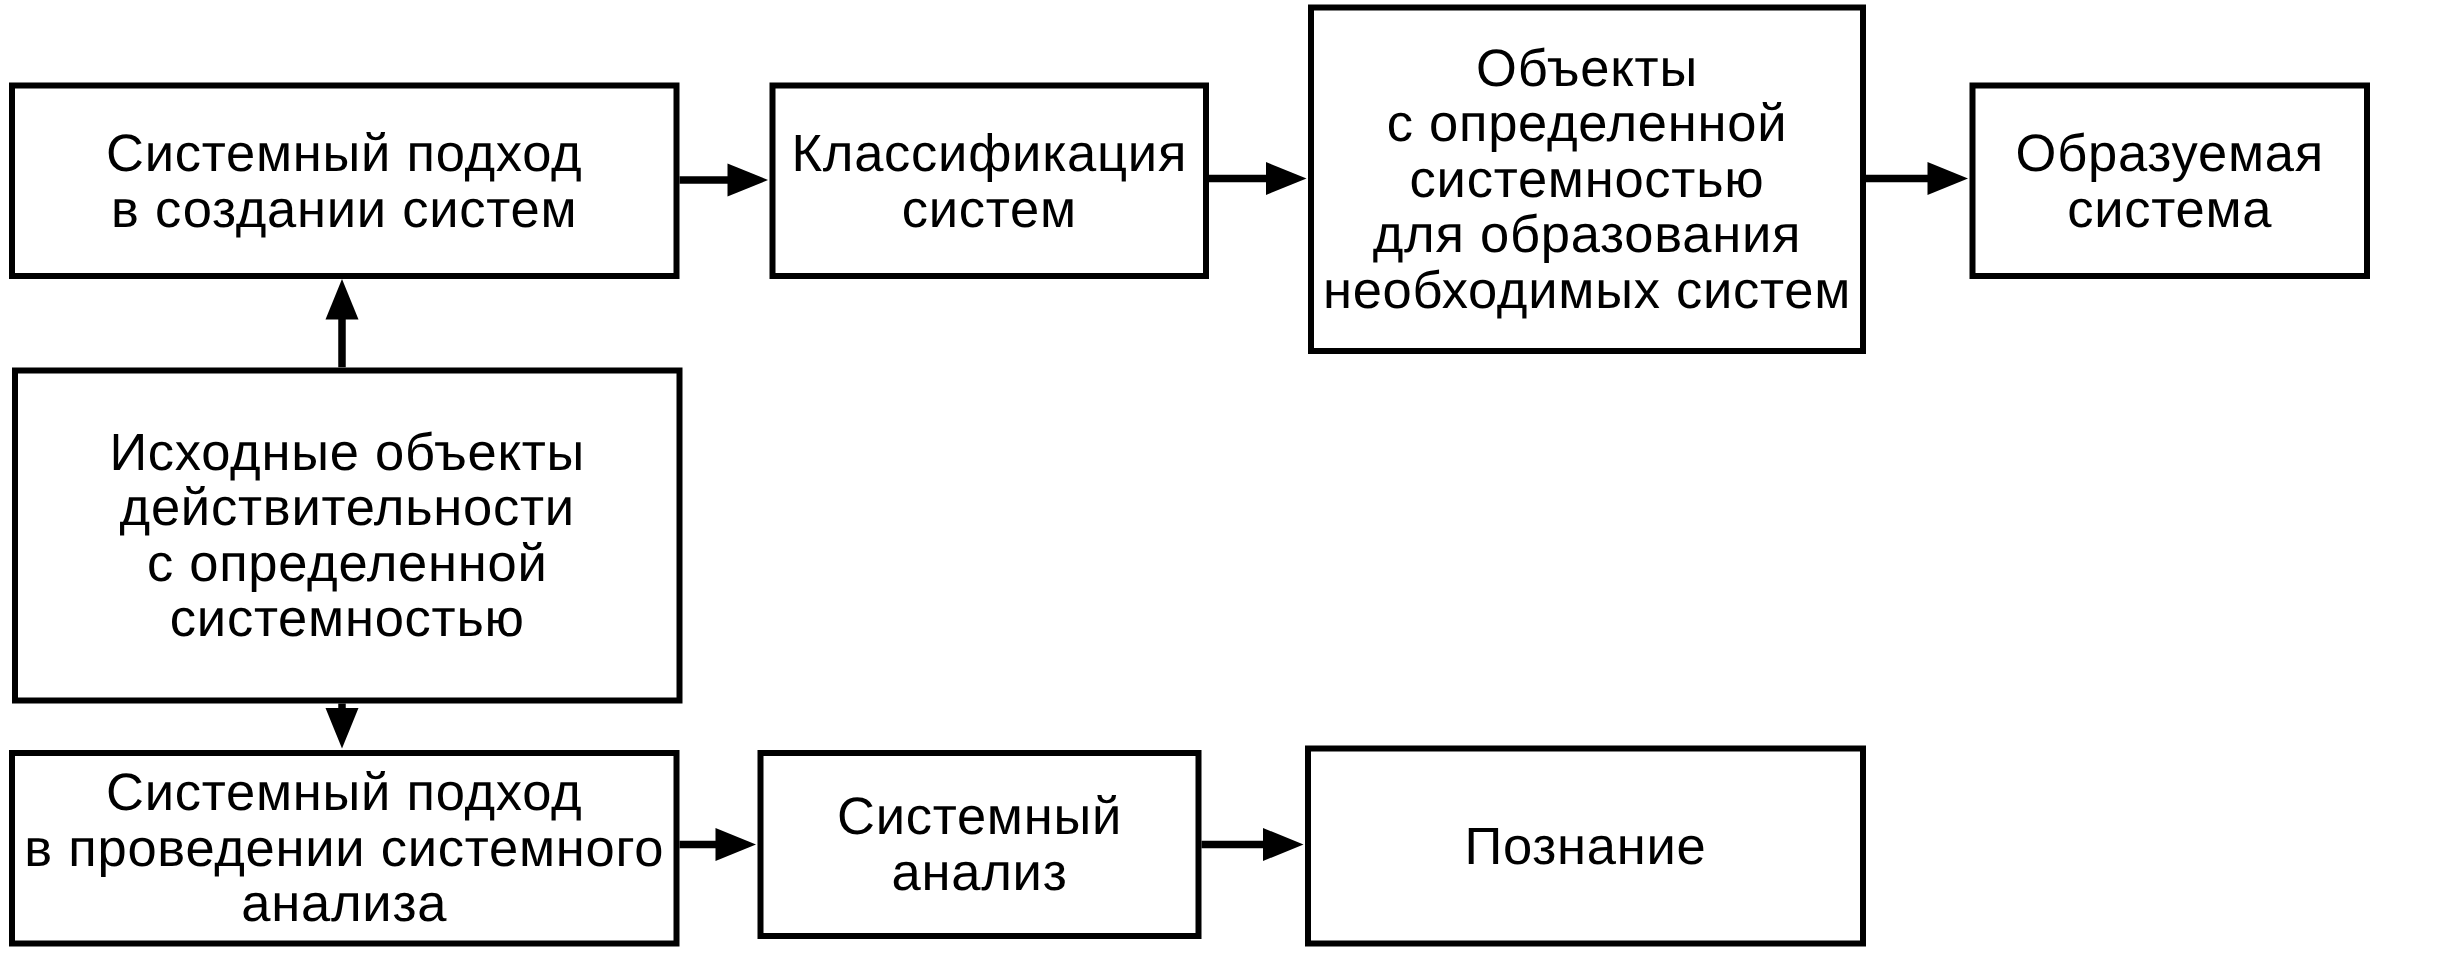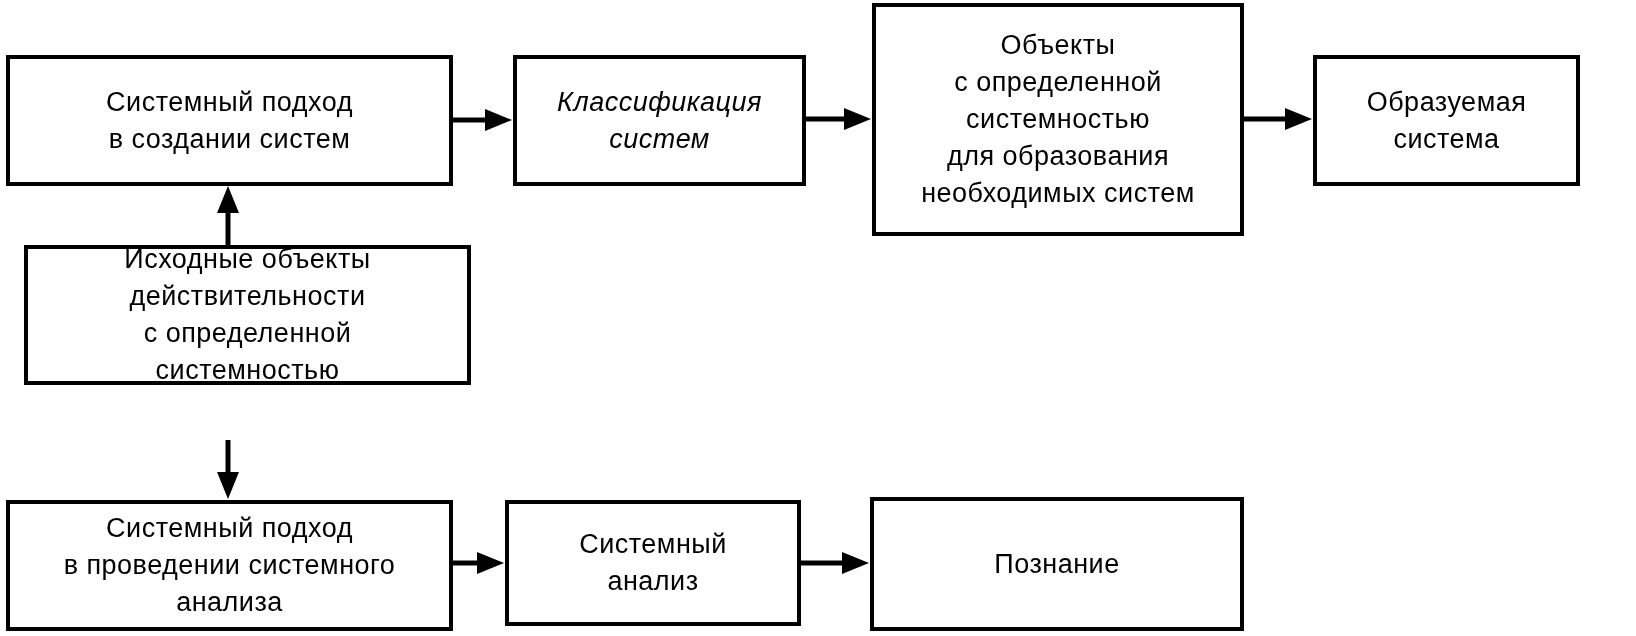--- a/index.html
+++ b/index.html
@@ -25,30 +25,30 @@
     position: absolute;
     box-sizing: border-box;
     border: 4px solid var(--line);
     background: var(--box-fill);
     color: var(--text);
     display: flex;
     align-items: center;
     justify-content: center;
     text-align: center;
     white-space: pre-line;
-    font-size: 27px;
+    font-size: 35px;
     line-height: 37px;
     letter-spacing: 0.5px;
   }
   
   .n-b1 { left: 6px;    top: 55px;  width: 447px; height: 131px; }
-  .n-b2 { left: 513px;  top: 55px;  width: 293px; height: 131px; font-style: italic; }
+  .n-b2 { left: 513px;  top: 55px;  width: 293px; height: 131px; }
   .n-b3 { left: 872px;  top: 3px;   width: 372px; height: 233px; }
   .n-b4 { left: 1313px; top: 55px;  width: 267px; height: 131px; }
-  .n-b5 { left: 24px;    top: 245px; width: 447px; height: 140px; }
+  .n-b5 { left: 8px;    top: 245px; width: 447px; height: 224px; }
   .n-b6 { left: 6px;    top: 500px; width: 447px; height: 131px; }
   .n-b7 { left: 505px;  top: 500px; width: 296px; height: 126px; }
   .n-b8 { left: 870px;  top: 497px; width: 374px; height: 134px; }
   .arrows {
     position: absolute;
     left: 0; top: 0;
     width: 1636px;
     height: 636px;
     pointer-events: none;
     color: var(--line);

